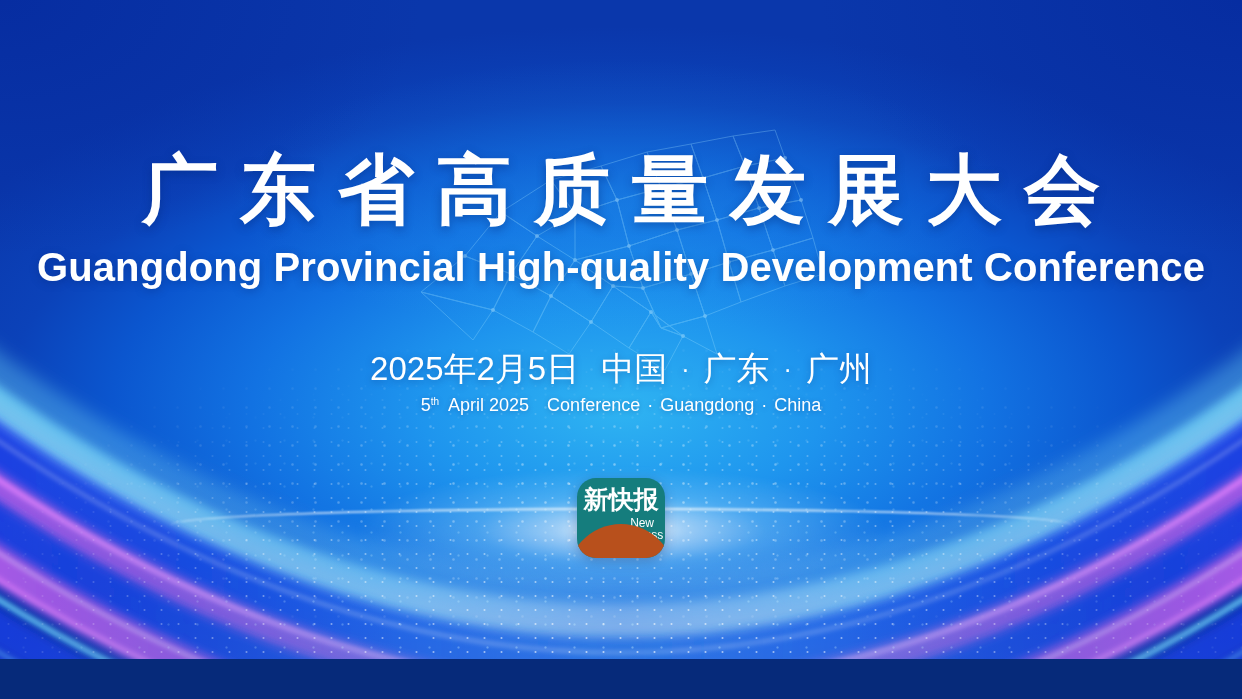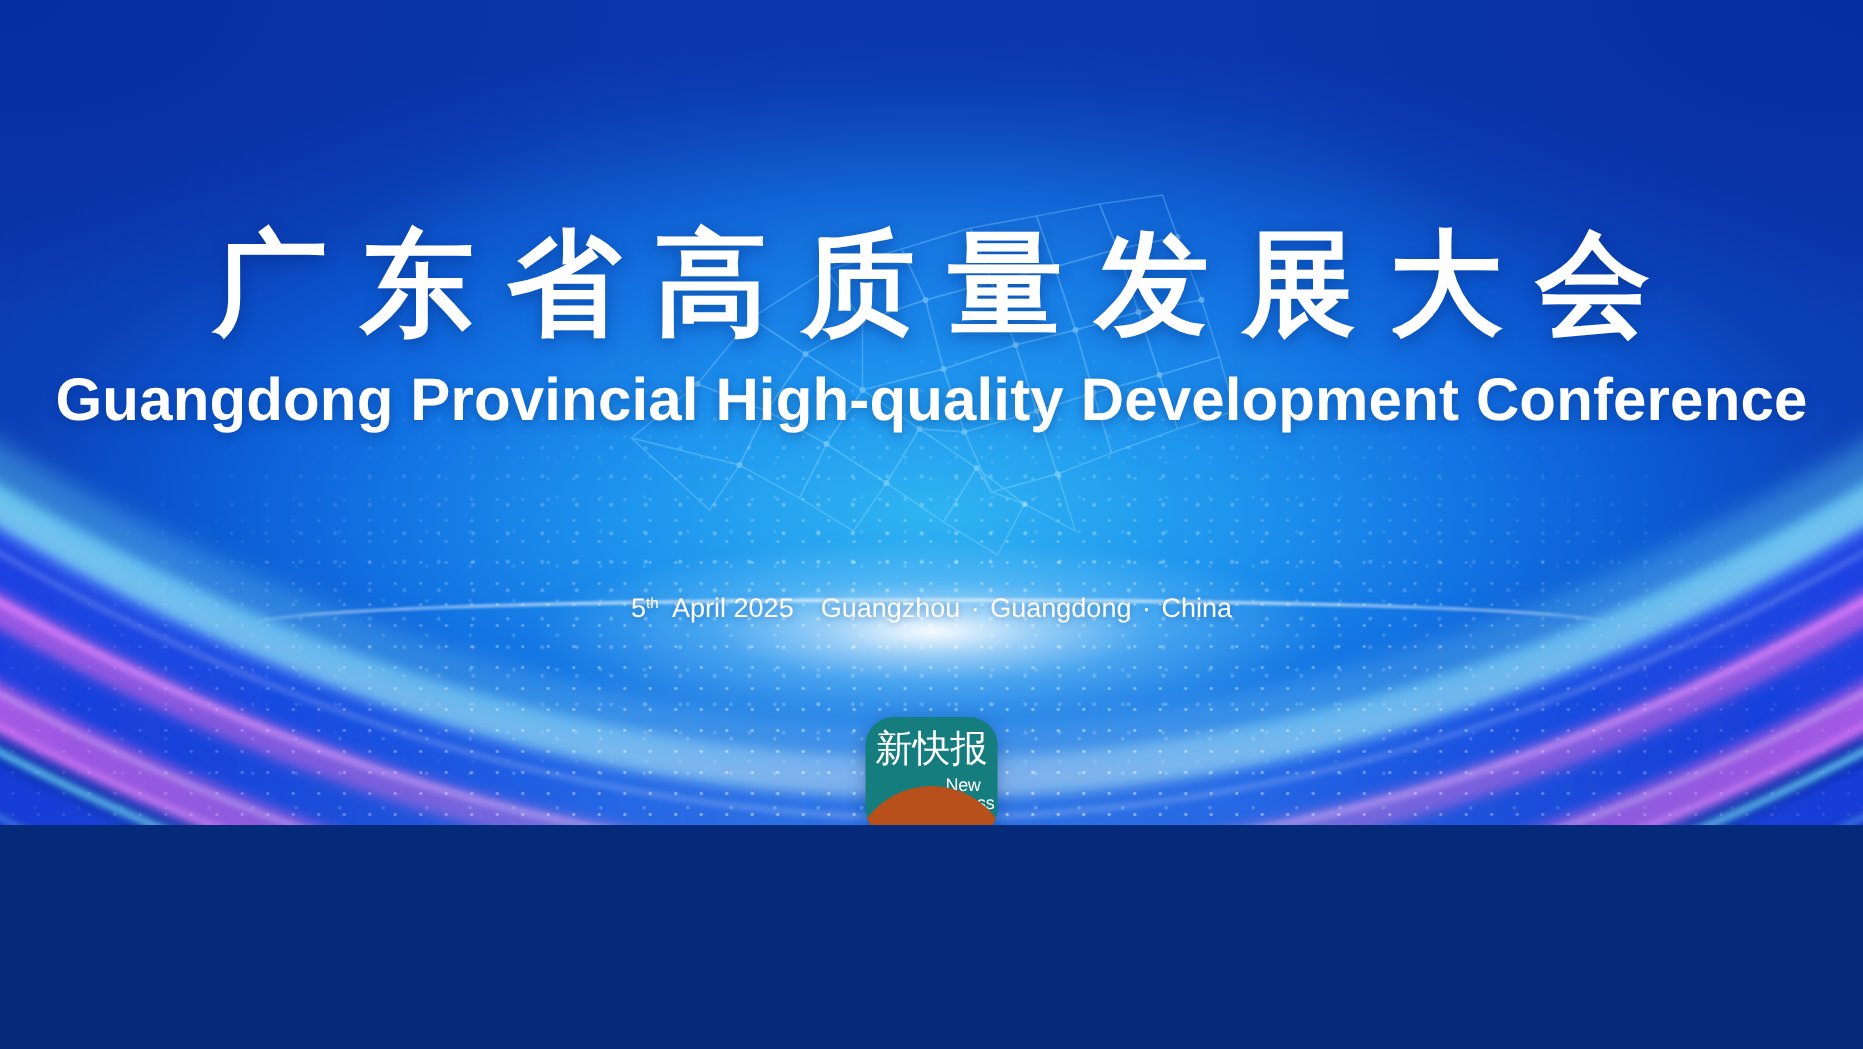--- a/index.html
+++ b/index.html
@@ -1,21 +1,21 @@
 <!DOCTYPE html>
 <html><head>
 <meta charset="utf-8">
 <title>Guangdong Provincial High-quality Development Conference</title>
 <style>
   html,body{margin:0;padding:0;background:#062a7a;}
   *{box-sizing:border-box;}
 
   #stage{
     position:relative;
-    width:1242px;height:550px;
+    width:1242px;height:659px;
     overflow:hidden;
     font-family:"Liberation Sans","DejaVu Sans",sans-serif;
     background:#0a4fc4;
   }
 
   
   .layer{position:absolute;inset:0;pointer-events:none;}
 
   
   .bg-base{
@@ -135,21 +135,21 @@
     position:absolute;left:577px;top:478px;
     width:88px;height:80px;
     border-radius:19px;
     background:#157d7d;
     overflow:hidden;
     box-shadow:0 3px 12px rgba(0,30,90,.30);
   }
   .logo-cn{
     position:absolute;left:0;right:0;top:9px;
     text-align:center;color:#fff;
-    font-size:25px;line-height:1;font-weight:400;
+    font-size:25px;line-height:1;font-weight:700;
     letter-spacing:0px;
   }
   .logo-en{
     position:absolute;left:0;right:0;top:39px;
     text-align:center;color:#fff;
     font-size:12px;line-height:1;font-weight:400;
     letter-spacing:-.2px;
     margin-left:42px;
   }
   .logo-arc{
@@ -335,23 +335,26 @@
   <div class="dust2"></div>
   <div class="horizon"></div>
   <div class="horizon-line"></div>
 
   <div class="content">
 
     <div class="title-cn">广东省高质量发展大会</div>
 
     <div class="title-en">Guangdong Provincial High-quality Development Conference</div>
 
+    <div class="meta-cn">
+      <span>2025年2月5日</span><span class="gap"></span><span>中国</span><span class="dot">·</span><span>广东</span><span class="dot">·</span><span>广州</span>
+    </div>
 
     <div class="meta-en">
-      <span>5</span><sup>th</sup><span class="sp"></span><span>April 2025</span><span class="sp"></span><span class="sp"></span><span>Guangzhou</span><span class="dot">·</span><span>Guangdong</span><span class="dot">·</span><span>China</span>
+      <span>5</span><sup>th</sup><span class="sp"></span><span>April 2025</span><span class="sp"></span><span class="sp"></span><span>Conference</span><span class="dot">·</span><span>Guangdong</span><span class="dot">·</span><span>China</span>
     </div>
 
     <div class="logo">
       <div class="logo-cn">新快报</div>
       <div class="logo-en">New Express</div>
       <div class="logo-arc"></div>
     </div>
 
   </div>
 </div>

